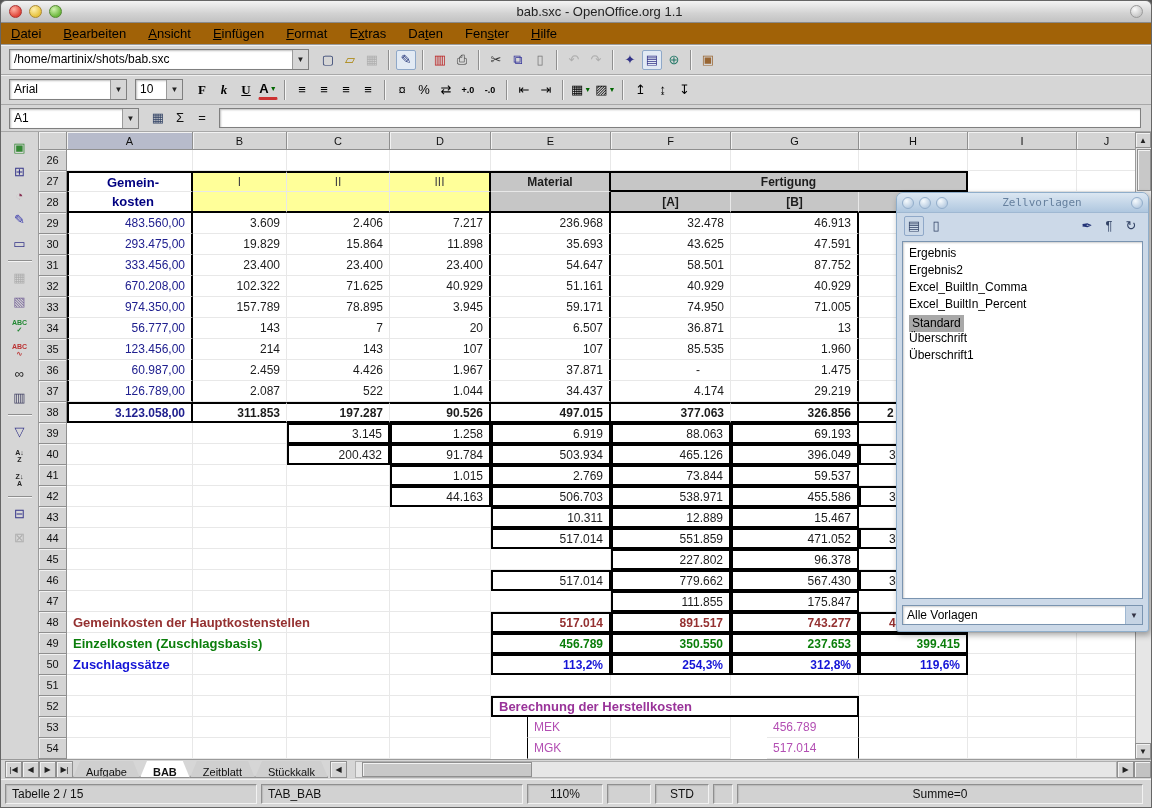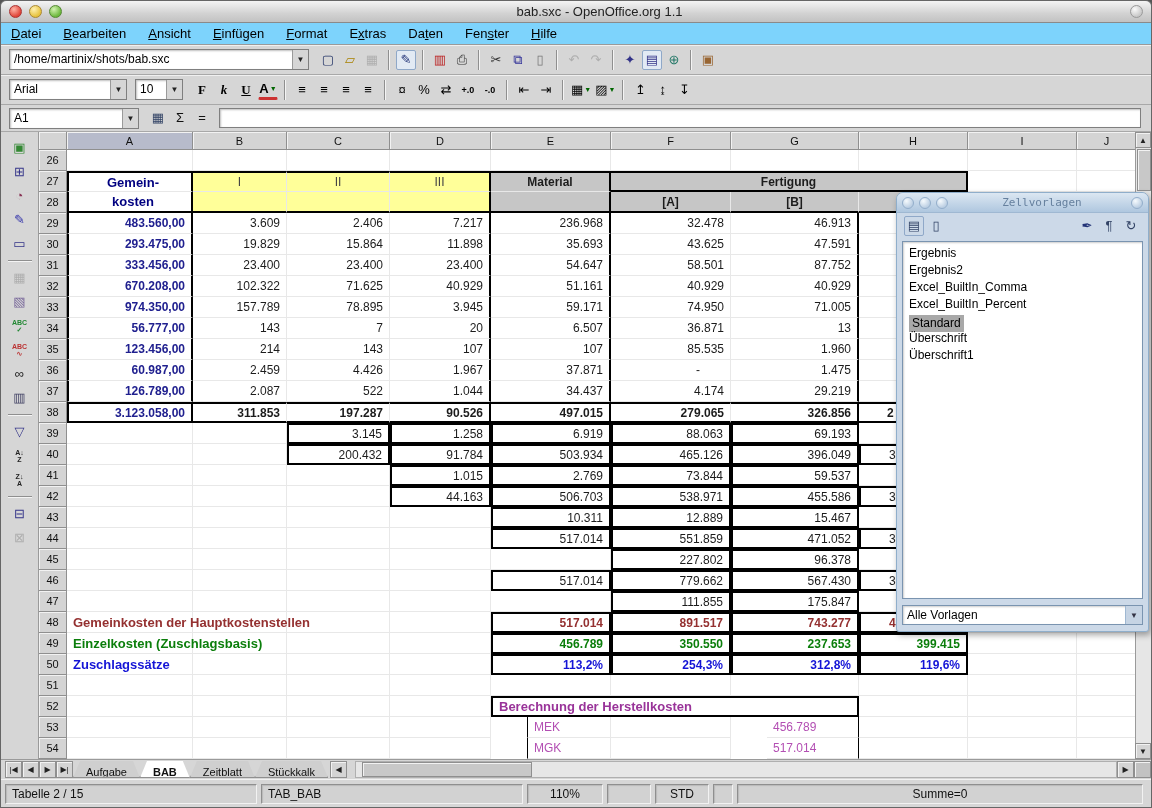--- a/index.html
+++ b/index.html
@@ -13,21 +13,21 @@
     background:linear-gradient(#F4F4F4,#D2D2D2 60%,#C2C2C2); border-bottom:1px solid #8A8A8A;
     display:flex; align-items:center; padding:0 8px; border-radius:6px 6px 0 0; }
   .tl { width:13px; height:13px; border-radius:50%; margin-right:7px; border:1px solid #888; }
   .tl.red { background:radial-gradient(circle at 35% 30%, #FFB3A6, #E04438 70%); border-color:#A33; }
   .tl.yel { background:radial-gradient(circle at 35% 30%, #FFF0B0, #E6C23C 70%); border-color:#A83; }
   .tl.grn { background:radial-gradient(circle at 35% 30%, #D2F2B0, #6CB83C 70%); border-color:#583; }
   .tl.plain { background:radial-gradient(circle at 35% 30%, #FAFAFA, #C8C8C8 70%); border-color:#999; margin:0; }
   #title-text { flex:1; text-align:center; font-size:13px; color:#222; }
 
   
-  #menubar { position:absolute; left:0; top:22px; width:100%; height:22px; background:#7dd3fc;
+  #menubar { position:absolute; left:0; top:22px; width:100%; height:22px; background:#a16207;
     border-bottom:1px solid #9A9A9A; display:flex; align-items:center; padding-left:10px; }
   .menu-item { font-size:13px; color:#000; margin-right:22px; cursor:default; }
   .menu-item u { text-decoration:underline; }
 
   
   .toolbar { position:absolute; left:0; width:100%; background:#D6D6D6; display:flex; align-items:center;
     border-bottom:1px solid #A8A8A8; box-shadow:inset 0 1px 0 #F0F0F0; padding-left:8px; }
   #toolbar1 { top:44px; height:30px; }
   #toolbar2 { top:74px; height:30px; }
   .tbico { min-width:20px; height:20px; display:flex; align-items:center; justify-content:center;
@@ -66,21 +66,21 @@
   #colhdr-row { height:18px; }
   .colcell, .rowhdr, #corner { background:#D4D4D4; border-right:1px solid #8F8F8F; border-bottom:1px solid #8F8F8F;
     box-shadow:inset 1px 1px 0 #F2F2F2; display:flex; align-items:center; justify-content:center;
     font-size:11px; color:#111; }
   .colcell.sel { background:#B7BBCB; }
   .cell { display:flex; align-items:center; padding:0 6px; font-size:12px; color:#1C1C1C;
     border-right:1px solid #E8E8E8; border-bottom:1px solid #E8E8E8; white-space:nowrap; overflow:hidden; }
   .num { justify-content:flex-end; }
   .center { justify-content:center; }
   .bold { font-weight:bold; }
-  .navy { color:#20208F;font-weight:bold; }
+  .navy { color:#20208F; }
   .hdr { color:#000080; font-weight:bold; justify-content:center; font-size:13px;padding-left:12px; }
   .red { color:#943030; } .green { color:#0B7E0B; } .blue { color:#1414D6; }
   .mag { color:#B34FB3;margin-left:36px; } .magd { color:#993399; font-size:13px; }
   .ybg { background:#FFFF99; } .gbg { background:#C6C6C6; }
   .dim { color:#444; }
   .bt2 { border-top:2px solid #000; } .bb2 { border-bottom:2px solid #000; }
   .bl2 { border-left:2px solid #000; } .br2 { border-right:2px solid #000; }
   .box { border:2px solid #000; }
   .bl1 { border-left:1px solid #000; } .br1 { border-right:1px solid #000; }
   .frag { justify-content:flex-start; padding-left:28px; }
@@ -447,21 +447,21 @@
           <div class="cell"></div>
           <div class="cell"></div>
         </div>
         <div class="grow">
           <div class="rowhdr">38</div>
           <div class="cell num navy bold bt2 bb2 bl2 br2">3.123.058,00</div>
           <div class="cell num bold bt2 bb2">311.853</div>
           <div class="cell num bold bt2 bb2">197.287</div>
           <div class="cell num bold bt2 bb2 br2">90.526</div>
           <div class="cell num bold bt2 bb2 br2">497.015</div>
-          <div class="cell num bold bt2 bb2">279.065</div>
+          <div class="cell num bold bt2 bb2">377.063</div>
           <div class="cell num bold bt2 bb2 br2">326.856</div>
           <div class="cell frag bold bt2 bb2">2</div>
           <div class="cell"></div>
           <div class="cell"></div>
         </div>
         <div class="grow">
           <div class="rowhdr">39</div>
           <div class="cell"></div>
           <div class="cell"></div>
           <div class="cell num box">3.145</div>

